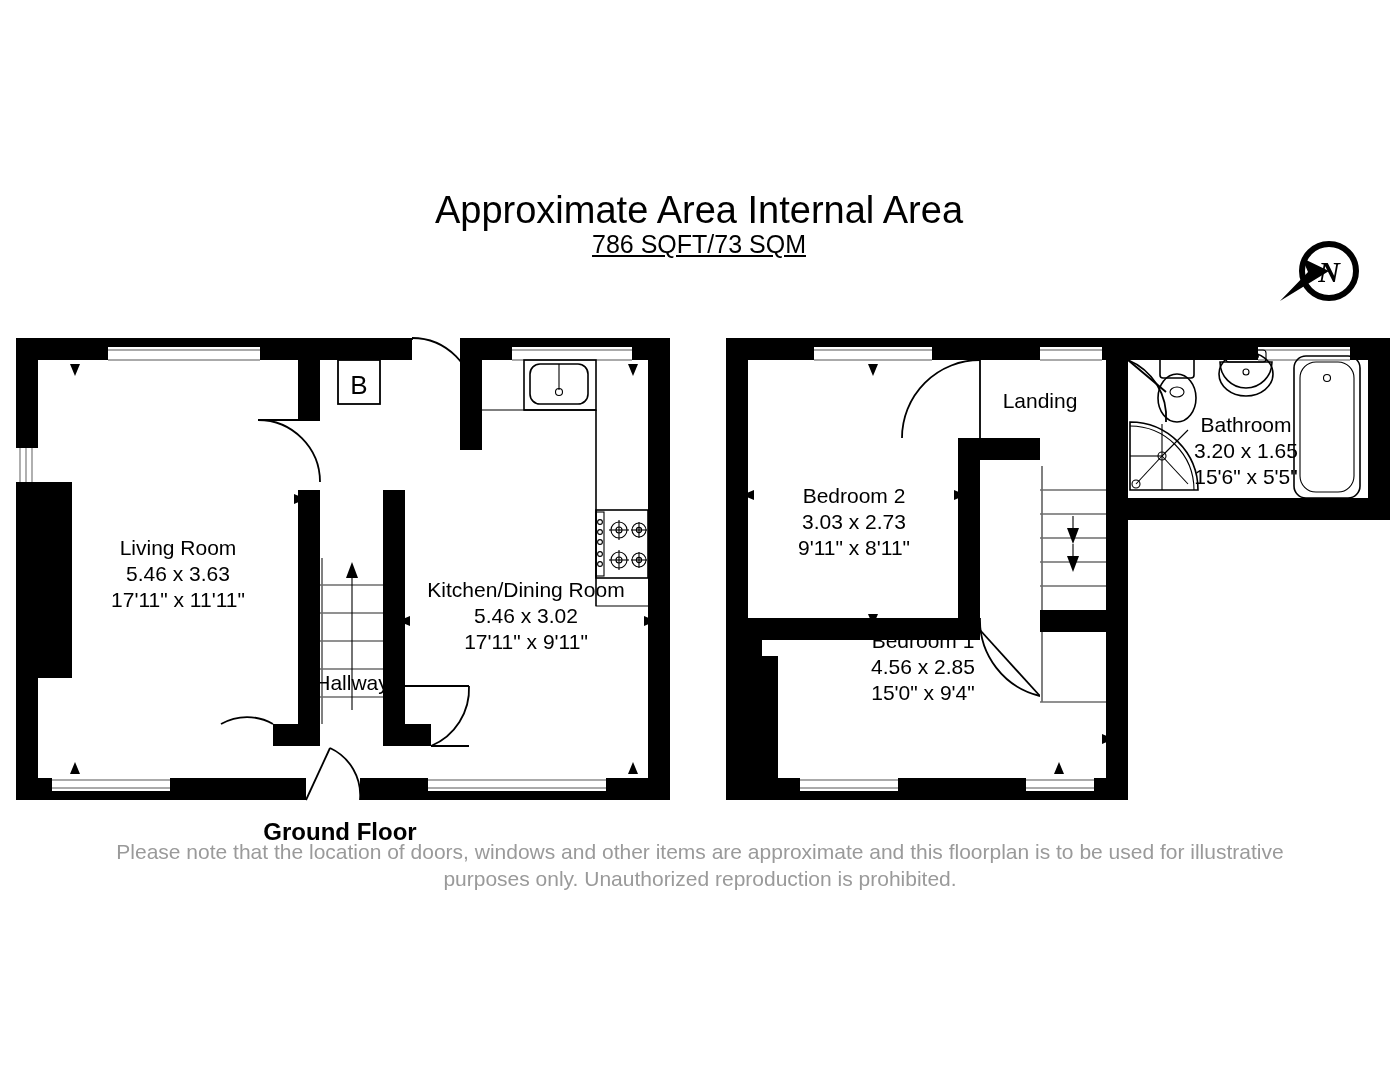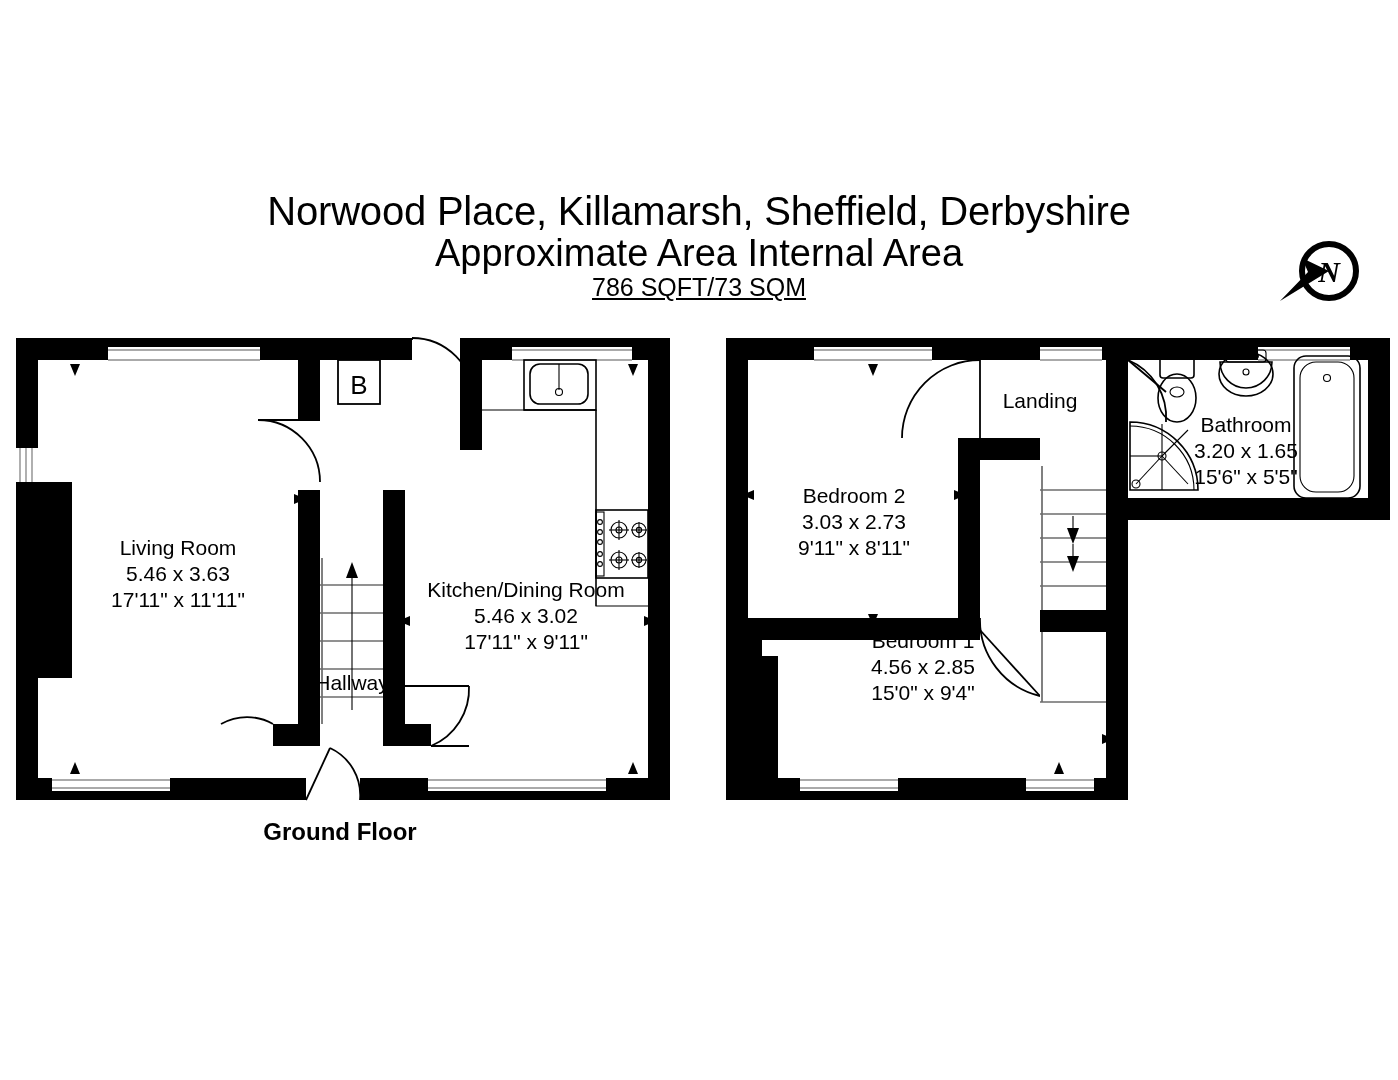--- a/index.html
+++ b/index.html
@@ -93,21 +93,20 @@
   .rtext-name { font-size: 21px; }
   .boilerbox { fill: #ffffff; stroke: #000000; stroke-width: 1.8; }
   .boilertext { font-family: "Liberation Sans", sans-serif; font-size: 26px; text-anchor: middle; fill:#000000;}
 </style>
 </head>
 <body>
 
 <div id="page">
 
   <div class="titleblock">
-    <div class="title-line1">Norwood Place, Killamarsh, Sheffield, Derbyshire</div>
     <div class="title-line2">Approximate Area Internal Area</div>
     <div class="title-line3">786 SQFT/73 SQM</div>
   </div>
 
   <div class="compass">
     <svg viewBox="0 0 100 90" width="100" height="90" aria-hidden="true">
       <circle cx="57" cy="33" r="27" fill="none" stroke="#000" stroke-width="6"></circle>
       <path d="M57 33 L8 63 L36 34 L30 20 Z" fill="#000"></path>
       <text x="57" y="44" font-family="Liberation Serif, serif" font-size="30" font-style="italic" font-weight="bold" text-anchor="middle" fill="#000">N</text>
     </svg>
@@ -440,14 +439,18 @@
         <text class="rtext" x="528" y="154">15'6" x 5'5"</text>
       </g>
       <g>
         <text class="rtext rtext-name" x="322" y="78">Landing</text>
       </g>
     </svg>
   </div>
 
   <div class="floorlabel" id="label-ground">Ground Floor</div>
 
+  <div class="disclaimer">
+    <div>Please note that the location of doors, windows and other items are approximate and this floorplan is to be used for illustrative</div>
+    <div>purposes only. Unauthorized reproduction is prohibited.</div>
+  </div>
 
 </div>
 
 </body></html>

